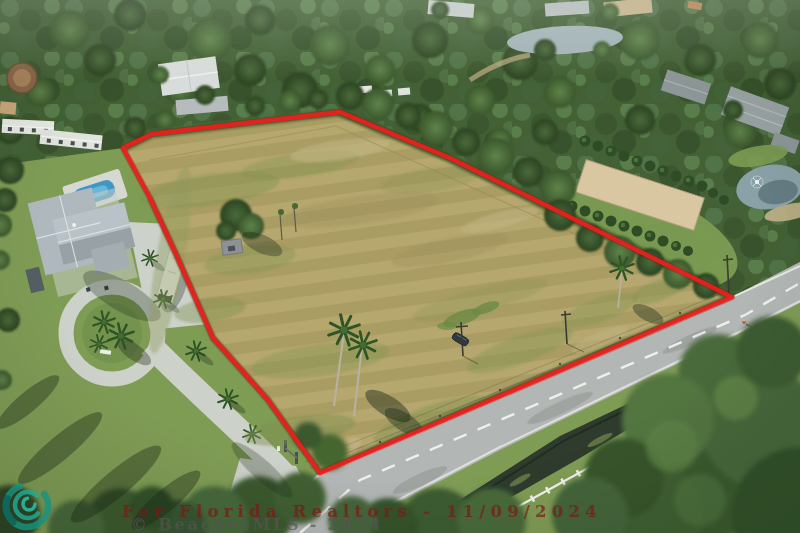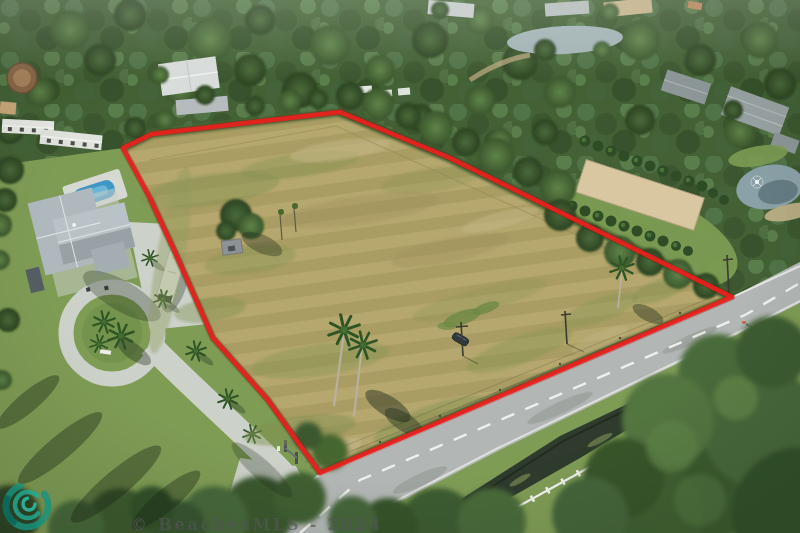--- a/index.html
+++ b/index.html
@@ -489,20 +489,21 @@
 
   <g>
     <path d="M123,148 L152,134 L340,112 L450,158 L732,297 L320,473 L268,400 L213,338 L175,252 L150,198 Z" fill="none" stroke="#7e0f0c" stroke-width="6.5" stroke-linejoin="round" opacity=".3"></path>
     <path d="M123,148 L152,134 L340,112 L450,158 L732,297 L320,473 L268,400 L213,338 L175,252 L150,198 Z" fill="none" stroke="#e8211d" stroke-width="4.5" stroke-linejoin="round" opacity=".95"></path>
   </g>
 
   <rect x="0" y="0" width="800" height="80" fill="url(#haze)"></rect>
   <rect x="0" y="0" width="800" height="533" fill="url(#vig)"></rect>
 </svg>
 
+<div class="wm wm1">For Florida Realtors - 11/09/2024</div>
 <div class="wm wm2">© BeachesMLS - 2024</div>
 
 <svg class="logo" viewBox="0 0 58 57">
   <g fill="none" stroke-linecap="round">
     <circle cx="27" cy="30" r="21" stroke="#17937f" stroke-width="6.5" stroke-dasharray="104 34" transform="rotate(-35 27 30)" opacity=".82"></circle>
     <circle cx="27" cy="30" r="21" stroke="#0b5f54" stroke-width="6.5" stroke-dasharray="26 112" transform="rotate(130 27 30)" opacity=".75"></circle>
     <circle cx="28" cy="29" r="13" stroke="#1fae98" stroke-width="4.5" stroke-dasharray="62 22" transform="rotate(40 28 29)" opacity=".8"></circle>
     <circle cx="29" cy="28" r="6" stroke="#2cc0a8" stroke-width="3.5" stroke-dasharray="26 12" opacity=".85"></circle>
   </g>
 </svg>

